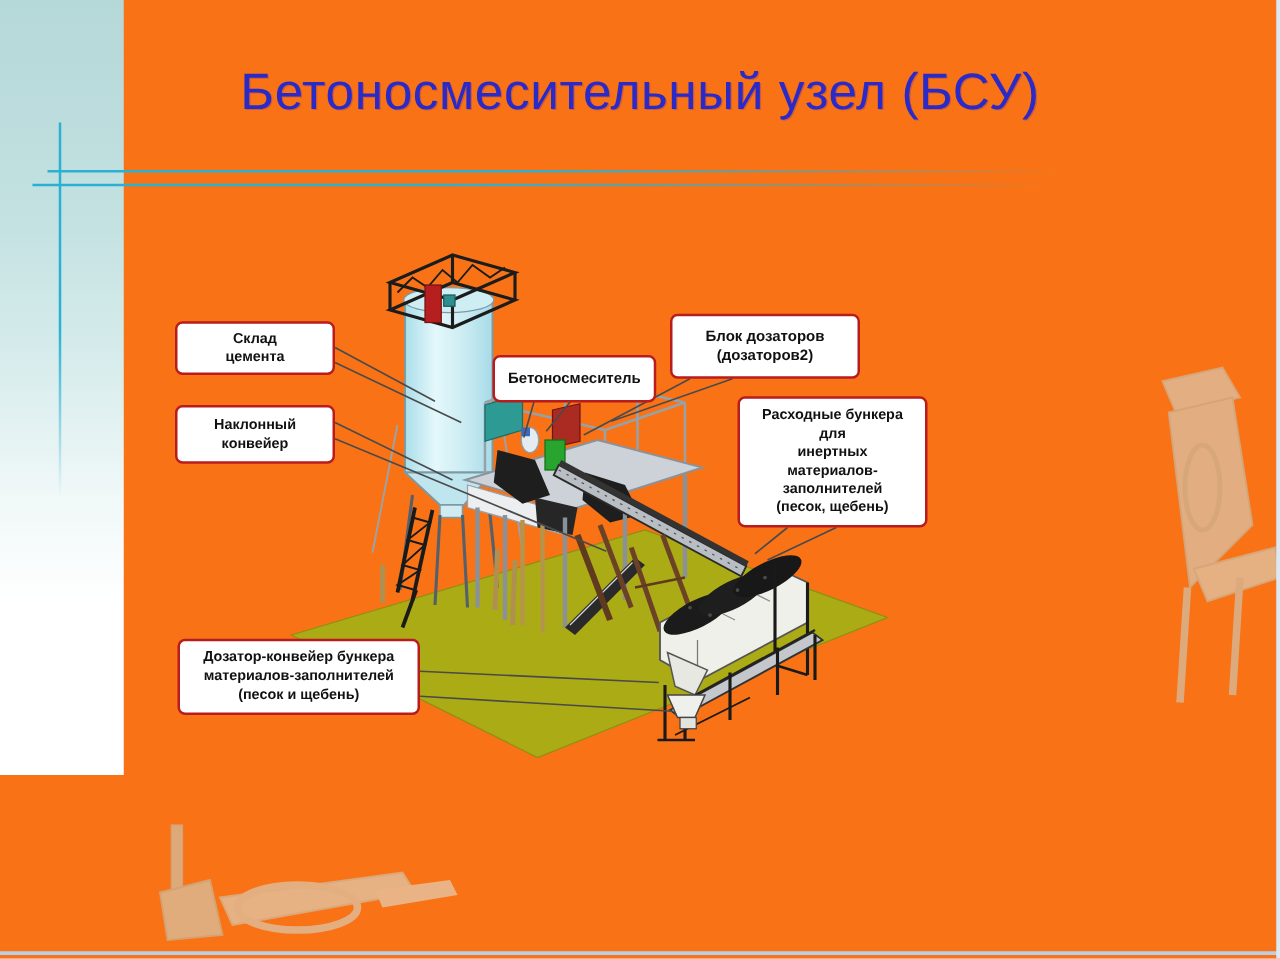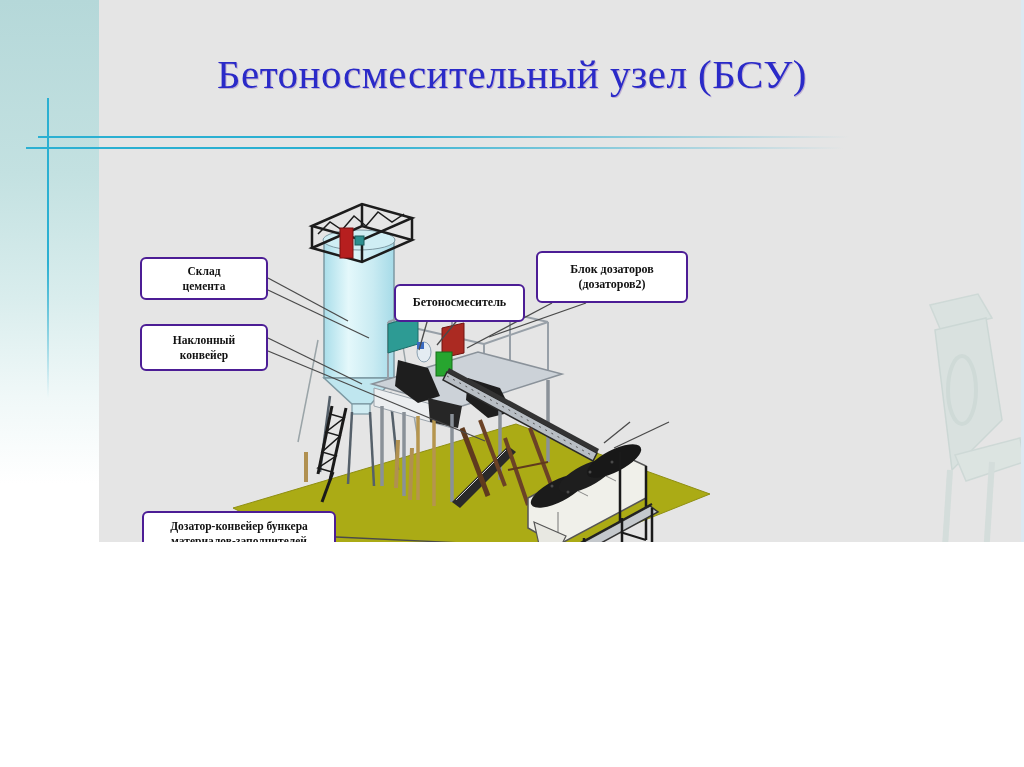--- a/index.html
+++ b/index.html
@@ -1,18 +1,18 @@
 <!DOCTYPE html>
 <html><head>
 <meta charset="utf-8">
 <style>
   html,body { margin:0; padding:0; background:#ffffff; }
   .slide {
-    position:relative; width:1024px; height:542px; overflow:hidden;
-    background:#e5e5e5; font-family:Liberation Serif, serif;
+    position:relative; width:1024px; height:767px; overflow:hidden;
+    background:#f97316; font-family:Liberation Sans, sans-serif;
   }
   
   .left-band {
     position:absolute; left:0; top:0; width:99px; height:620px;
     background:linear-gradient(to bottom,#b5d8d9 0%,#c3e1e1 28%,#d9eded 48%,#f0f8f8 64%,#ffffff 78%);
   }
   
   .vline {
     position:absolute; left:47px; top:98px; width:2px; height:300px;
     background:linear-gradient(to bottom,#2bb0d2 0%,#2bb0d2 55%,rgba(43,176,210,0) 100%);
@@ -31,21 +31,21 @@
     text-shadow:1px 1px 0 rgba(80,20,150,0.25);
     letter-spacing:0.5px; white-space:nowrap;
   }
   .edge-bottom { position:absolute; left:0; top:761px; width:1024px; height:3px; background:#b9cfe6; }
   .edge-right  { position:absolute; left:1021px; top:0; width:3px; height:767px; background:#dce9f2; }
 
   svg.layer { position:absolute; left:0; top:0; pointer-events:none; }
   .wm { filter:blur(0.6px); }
 
   .callout {
-    position:absolute; background:#ffffff; border:2px solid #4c1d95; border-radius:6px;
+    position:absolute; background:#ffffff; border:2px solid #b91c1c; border-radius:6px;
     display:flex; align-items:center; justify-content:center; text-align:center;
     font-weight:bold; font-size:11.5px; line-height:1.28; color:#111111;
     white-space:pre-line; padding:17px 4px; box-sizing:border-box;
   }
   #co-cement      { left:140px; top:257px; width:128px; height:43px; }
   #co-incline     { left:140px; top:324px; width:128px; height:47px; }
   #co-mixer       { left:394px; top:284px; width:131px; height:29px; font-size:12px; }
   #co-dosers      { left:536px; top:251px; width:152px; height:52px; font-size:12px;text-align:center; }
   #co-hoppers     { left:590px; top:317px; width:152px; height:105px; }
   #co-dosing-conv { left:142px; top:511px; width:194px; height:61px; }
@@ -240,20 +240,28 @@
     <span>Наклонный
 конвейер</span>
   </div>
   <div class="callout" id="co-mixer">
     <span>Бетоносмеситель</span>
   </div>
   <div class="callout" id="co-dosers">
     <span>Блок дозаторов
 (дозаторов2)</span>
   </div>
+  <div class="callout" id="co-hoppers">
+    <span>Расходные бункера
+для
+инертных
+материалов-
+заполнителей
+(песок, щебень)</span>
+  </div>
   <div class="callout" id="co-dosing-conv">
     <span>Дозатор-конвейер бункера
 материалов-заполнителей
 (песок и щебень)</span>
   </div>
 
   <div class="edge-bottom"></div>
   <div class="edge-right"></div>
 </div>
 

